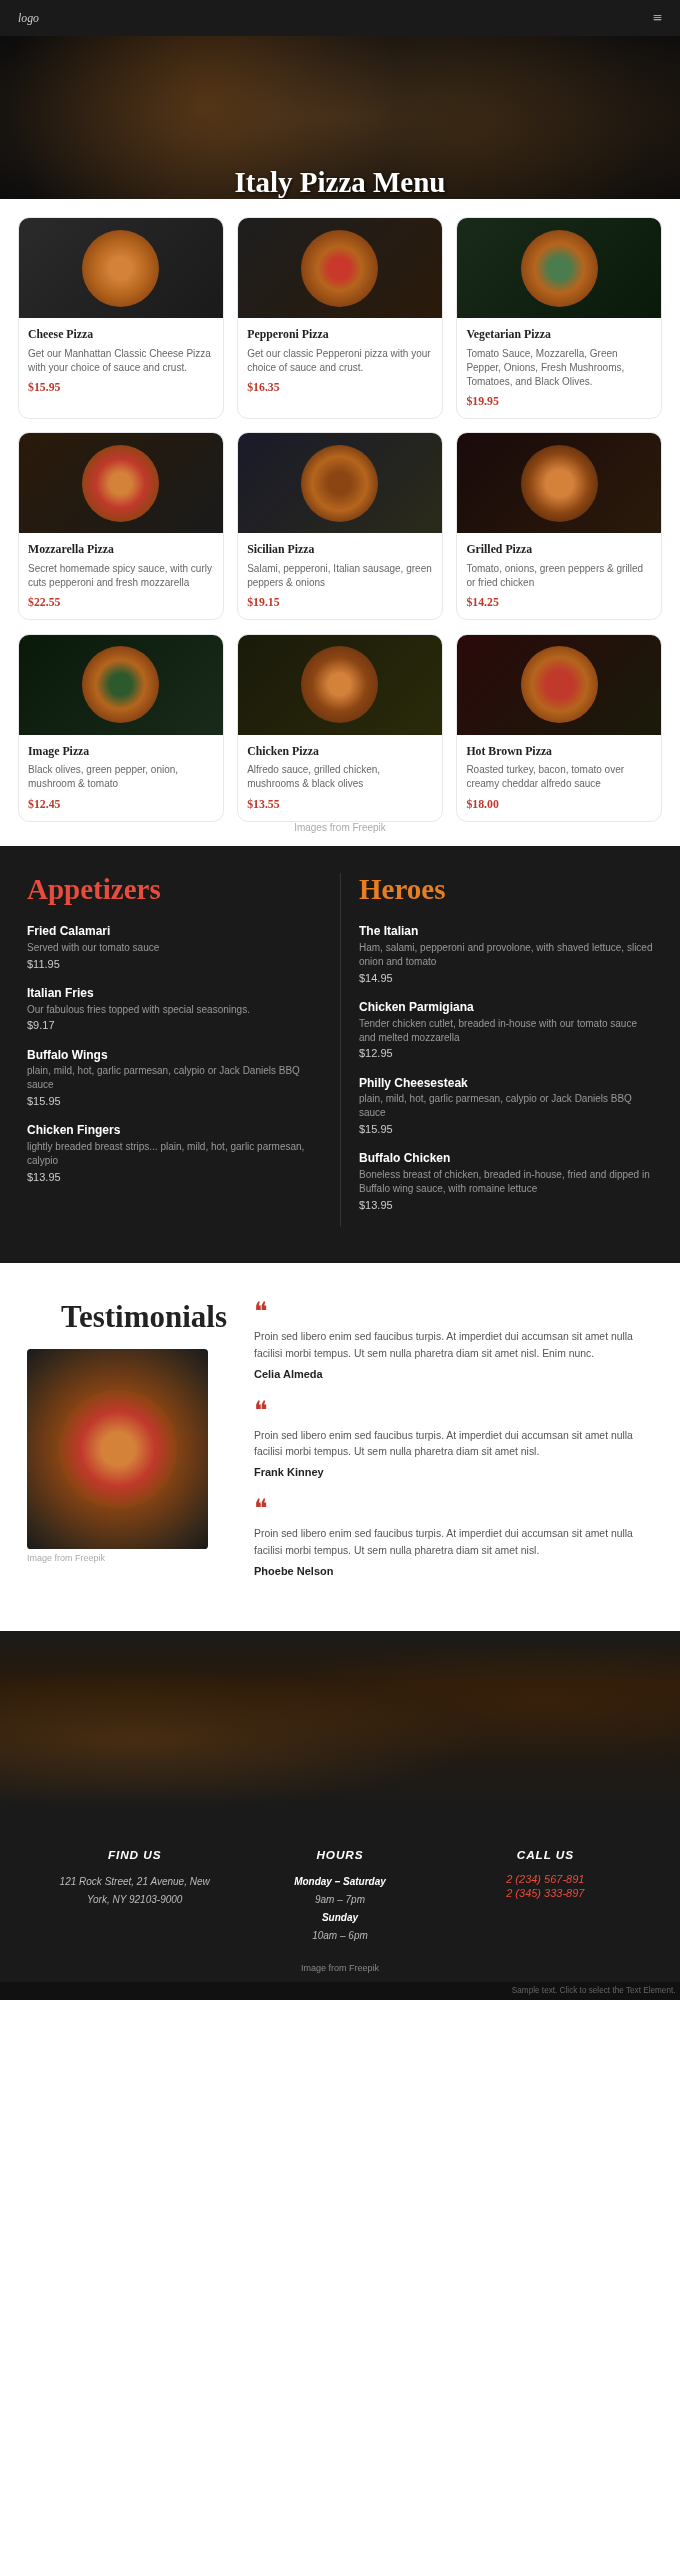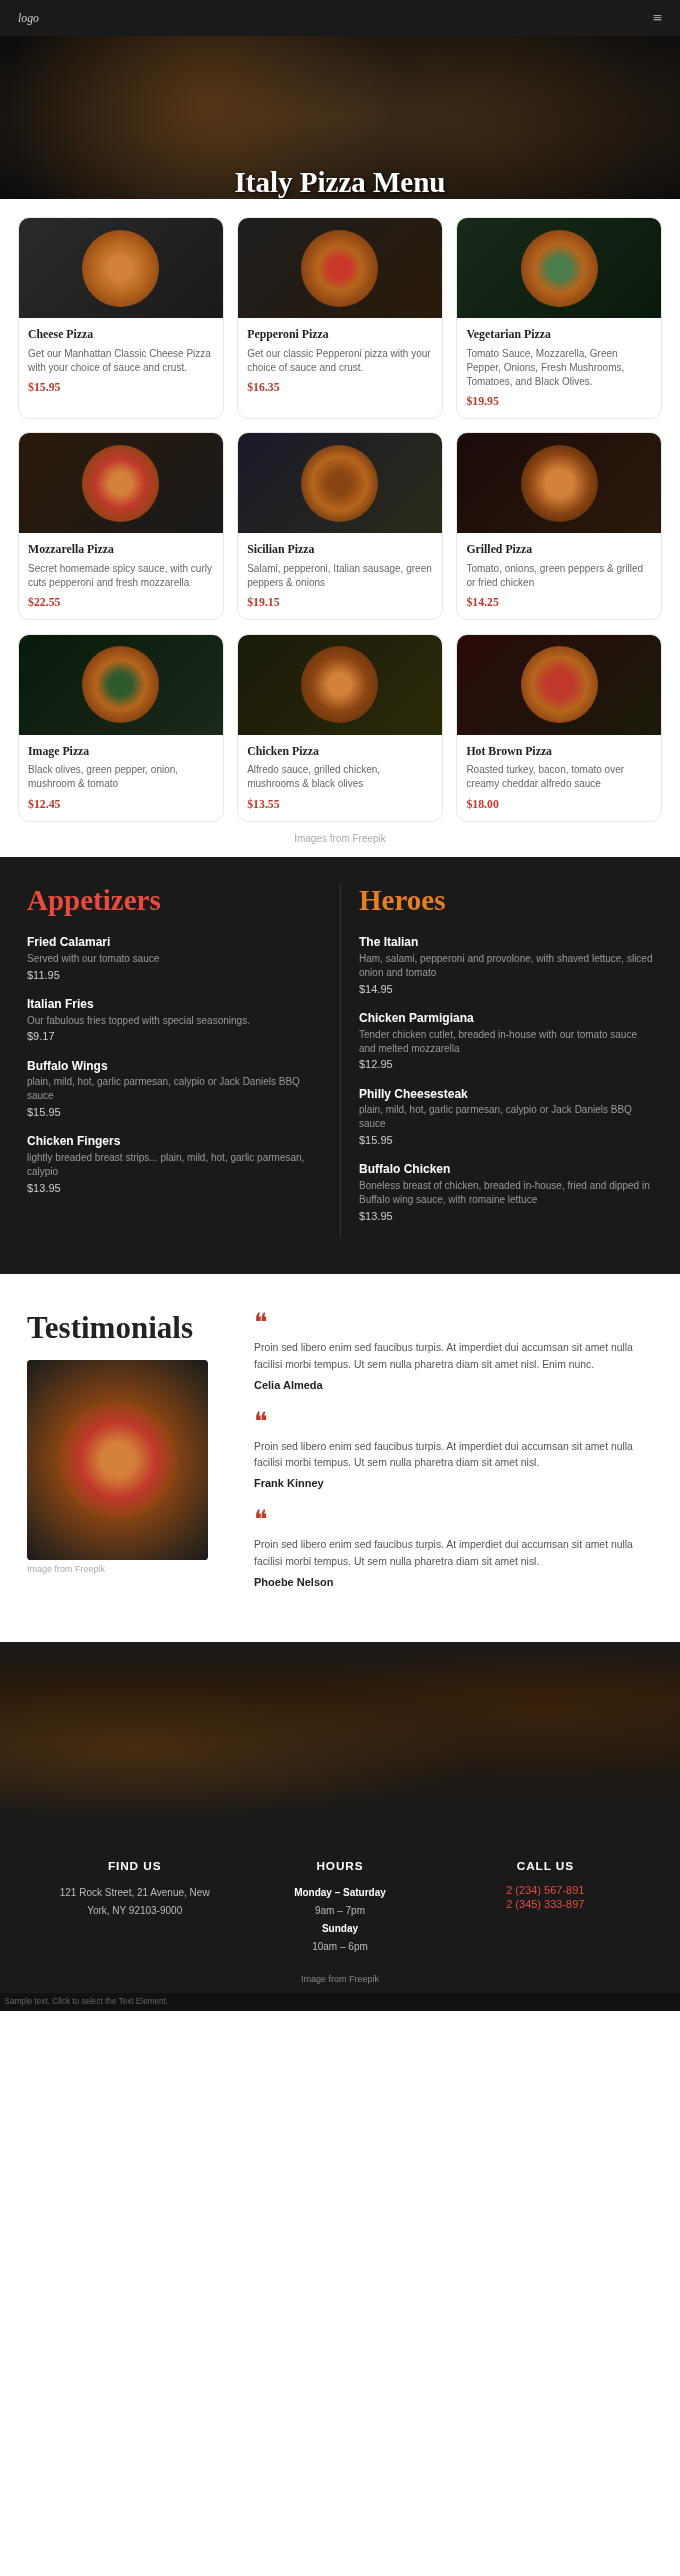--- a/index.html
+++ b/index.html
@@ -123,21 +123,20 @@
     .pc5 { background: radial-gradient(circle, #8b4513 20%, #b5651d 50%, #6b3410 80%); }
     .pc6 { background: radial-gradient(circle, #d4813a 25%, #8b4513 55%, #5a2d0c 80%); }
     .pc7 { background: radial-gradient(circle, #2d5a2d 20%, #b5651d 45%, #8b4513 70%, #5a2d0c 90%); }
     .pc8 { background: radial-gradient(circle, #d4813a 20%, #8b4513 50%, #6b3410 80%); }
     .pc9 { background: radial-gradient(circle, #c0392b 25%, #b5651d 50%, #8b4513 75%, #5a2d0c 90%); }
 
     .images-from {
       text-align: center;
       font-size: 10px;
       color: #aaa;
-      margin-top: 11px;
       margin-bottom: 4.5px;
       font-family: Arial, sans-serif;
     }
 
     
     .two-col-section {
       display: grid;
       grid-template-columns: 1fr 1fr;
       gap: 0;
       background: #1a1a1a;
@@ -184,20 +183,21 @@
       grid-template-columns: 200px 1fr;
       gap: 27px;
     }
     .testimonials-left {}
     .testimonials-title {
       font-size: 31px;
       font-weight: bold;
       color: #222;
       font-family: Georgia, serif;
       margin-bottom: 13.6px;
+      text-align: right;
     }
     .testimonials-img-placeholder {
       width: 181px;
       height: 200px;
       background: radial-gradient(circle at 50% 50%, #c0392b 0%, #8b4513 40%, #3a2a1a 80%, #1a1a1a 100%);
       border-radius: 3.6px;
       display: flex;
       align-items: center;
       justify-content: center;
       position: relative;
@@ -246,20 +246,21 @@
       background: #1a1a1a;
       position: relative;
       overflow: hidden;
     }
     .footer-content {
       position: relative;
       display: grid;
       grid-template-columns: 1fr 1fr 1fr;
       gap: 8px;
       padding: 36px 36px 18px;
+      font-style: italic;
     }
     .footer-col { padding: 0 13.6px; text-align: center; }
     .footer-col-title {
       font-size: 11.8px;
       font-weight: bold;
       color: #fff;
       letter-spacing: 0.9px;
       margin-bottom: 11px;
       font-family: Arial, sans-serif;
     }
@@ -273,21 +274,21 @@
     .footer-phone { color: #e74c3c; font-size: 11px; font-family: Arial, sans-serif; display: block; margin-bottom: 2.7px; }
     .footer-img-caption {
       text-align: center;
       font-size: 9px;
       color: #888;
       padding-bottom: 9px;
       font-family: Arial, sans-serif;
       position: relative;
     }
     .footer-sample-text {
-      text-align: left;
+      text-align: right;
       font-size: 8.2px;
       color: #666;
       padding: 4.5px;
       font-family: Arial, sans-serif;
       background: #111;
       position: relative;
     }
 
     
     .footer-visual-bg {

